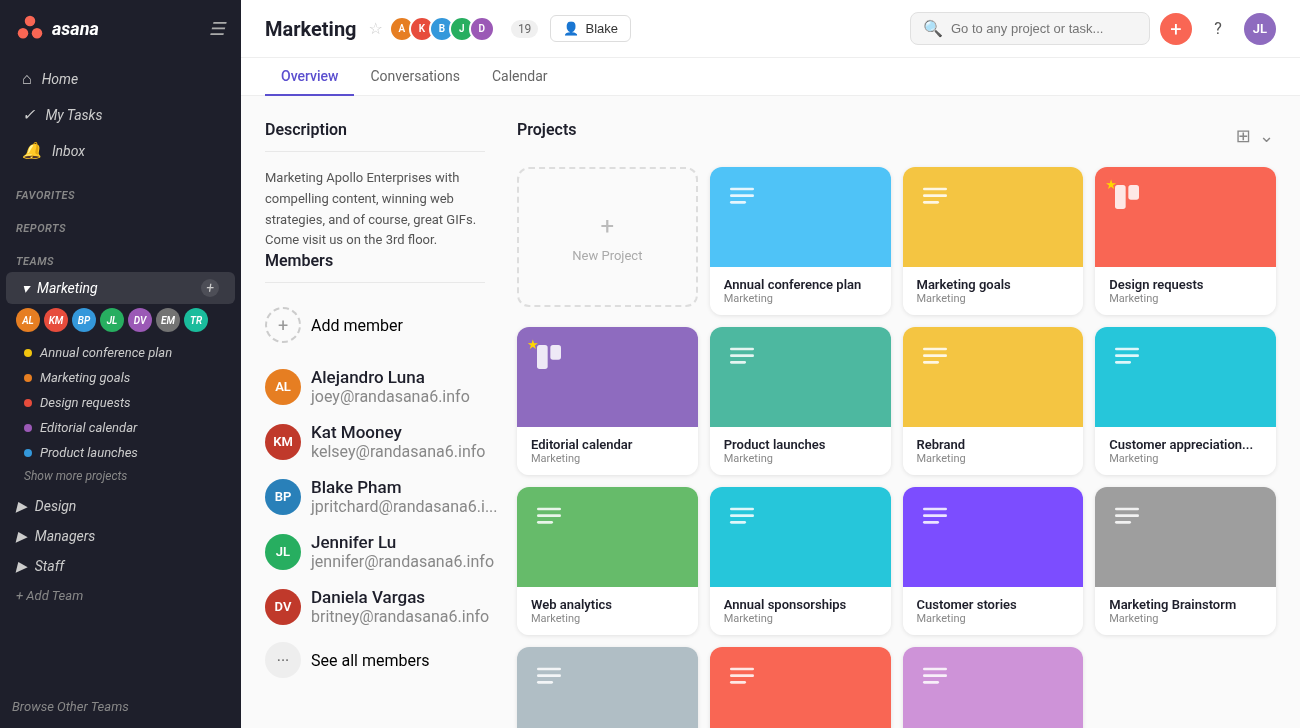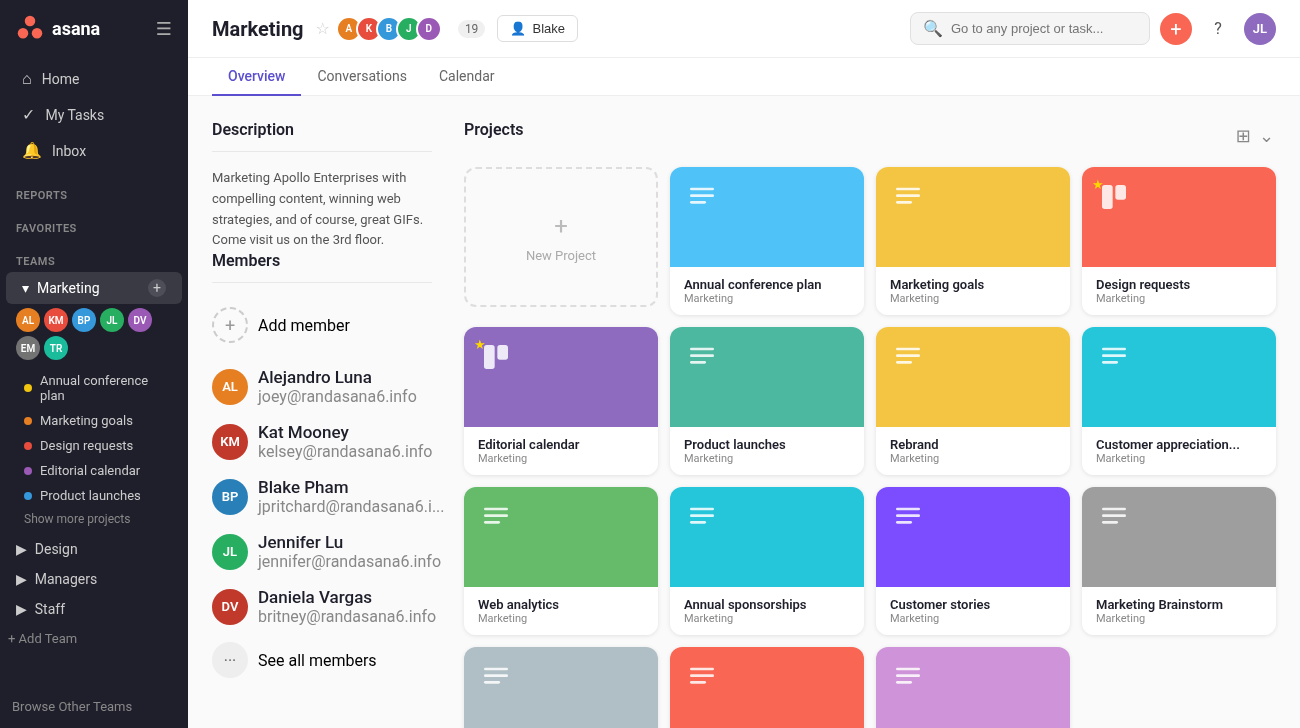--- a/index.html
+++ b/index.html
@@ -1,27 +1,28 @@
 <!DOCTYPE html>
 <html><head>
   <meta charset="utf-8">
   <style>
     * { box-sizing: border-box; margin: 0; padding: 0; }
     body { font-family: -apple-system, BlinkMacSystemFont, 'Segoe UI', Roboto, sans-serif; display: flex; height: 728px; overflow: hidden; background: #fff; }
 
     
     #sidebar {
-      width: 188px;
+      width: 241px;
       background: #1e1f2b;
       color: #fff;
       display: flex;
       flex-direction: column;
       flex-shrink: 0;
       height: 100%;
       overflow-y: auto;
+      font-style: italic;
     }
     #sidebar-header {
       display: flex;
       align-items: center;
       justify-content: space-between;
       padding: 14px 16px;
     }
     .asana-logo { display: flex; align-items: center; gap: 8px; font-weight: 700; font-size: 18px; color: #fff; }
     .asana-logo-icon { width: 28px; height: 28px; }
     .sidebar-toggle { color: #aaa; cursor: pointer; font-size: 18px; }
@@ -57,21 +58,21 @@
     }
     .project-dot { width: 8px; height: 8px; border-radius: 50%; flex-shrink: 0; }
 
     .show-more { padding: 4px 16px 8px 24px; font-size: 12px; color: #888; cursor: pointer; }
 
     .sidebar-other-team {
       padding: 7px 16px; font-size: 14px; color: #ccc; cursor: pointer;
       display: flex; align-items: center; gap: 8px;
     }
 
-    .add-team { padding: 7px 8px; font-size: 13px; color: #888; cursor: pointer; display: flex; align-items: center; gap: 6px; }
+    .add-team { padding: 7px 16px; font-size: 13px; color: #888; cursor: pointer; display: flex; align-items: center; gap: 6px; }
 
     .browse-other-teams { padding: 14px 12px; font-size: 13px; color: #888; cursor: pointer; margin-top: auto; }
 
     
     #main { flex: 1; display: flex; flex-direction: column; overflow: hidden; }
 
     
     #topbar {
       display: flex; align-items: center; justify-content: space-between;
       padding: 12px 24px; border-bottom: 1px solid #eee;
@@ -178,22 +179,22 @@
     <div class="sidebar-nav-item">
       <span class="nav-icon">✓</span>
       <span>My Tasks</span>
     </div>
     <div class="sidebar-nav-item">
       <span class="nav-icon">🔔</span>
       <span>Inbox</span>
     </div>
   </div>
 
+  <div class="sidebar-section-label">Favorites</div>
   <div class="sidebar-section-label">Reports</div>
-  <div class="sidebar-section-label">Favorites</div>
 
   <div class="sidebar-section-label">Teams</div>
 
   <div class="sidebar-team-item active">
     <div class="left">
       <span>▾</span>
       <span>Marketing</span>
     </div>
     <div class="add-btn">+</div>
   </div>

